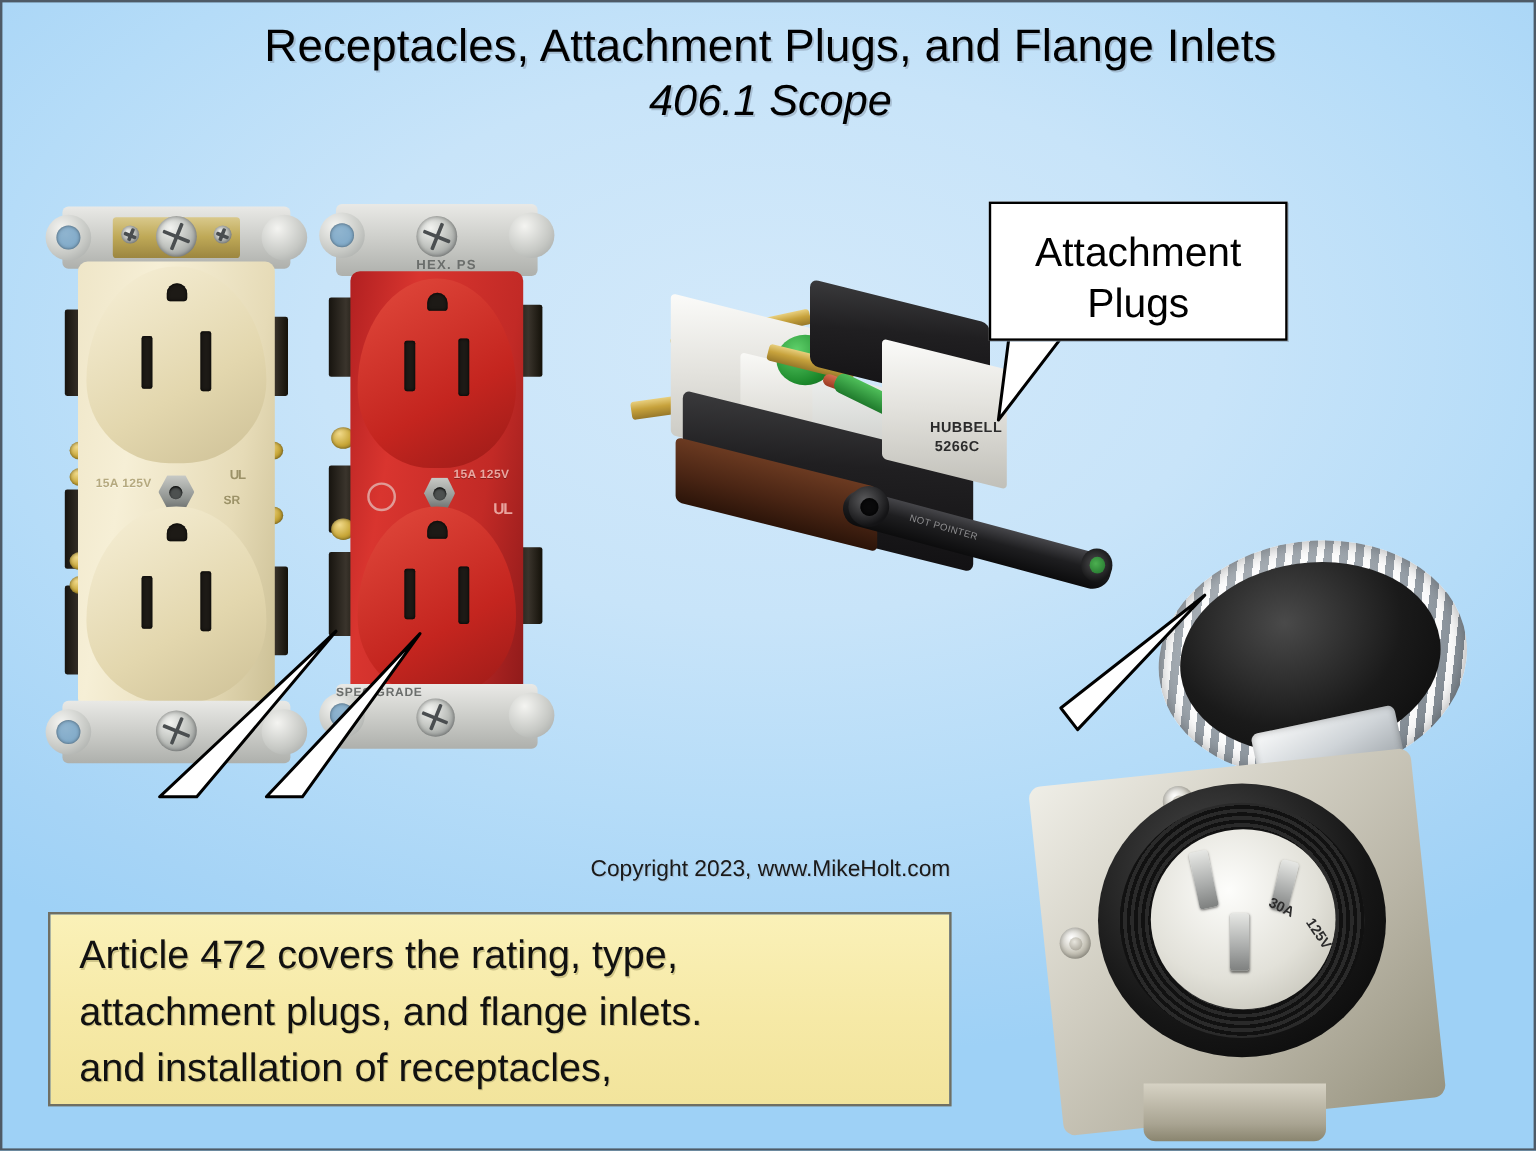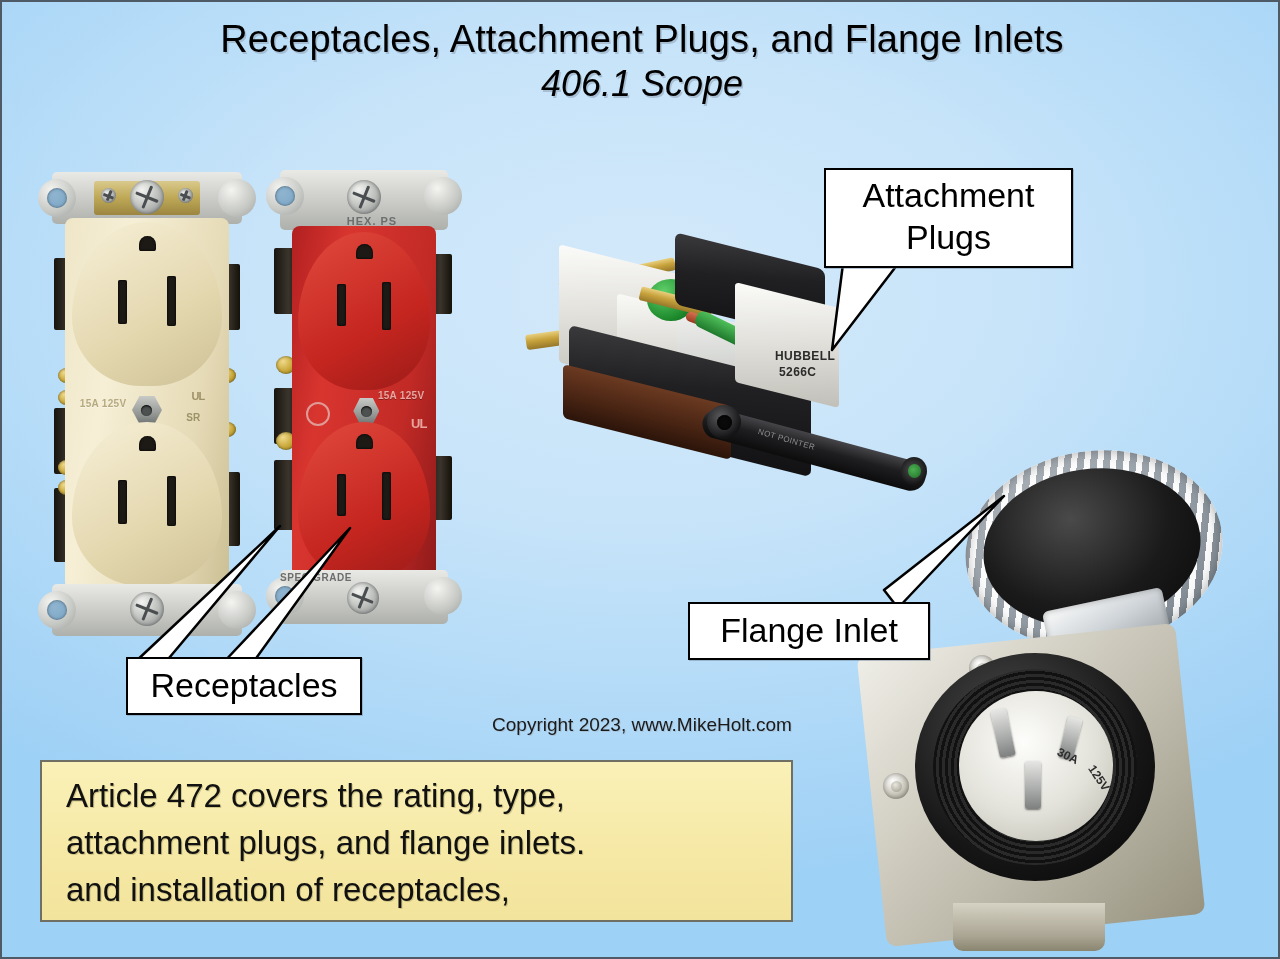--- a/index.html
+++ b/index.html
@@ -472,32 +472,26 @@
     </svg>
   </div>
 
   <div class="tail" style="left:120px;top:520px;width:270px;height:150px;">
     <svg width="270" height="150" viewBox="0 0 270 150">
       <polygon points="158,4 42,142 11,142" fill="#ffffff" stroke="#000000" stroke-width="2.5" stroke-linejoin="round"></polygon>
       <polygon points="228,6 130,142 100,142" fill="#ffffff" stroke="#000000" stroke-width="2.5" stroke-linejoin="round"></polygon>
     </svg>
   </div>
 
-  <div class="callout" style="left:822px;top:166px;width:245px;height:92px;padding-top:4px;">
+  <div class="callout" style="left:822px;top:166px;width:245px;height:92px;padding-top:20px;">
     <span style="font-size:34px;line-height:42px;">Attachment</span>
     <span style="font-size:34px;line-height:42px;">Plugs</span>
   </div>
 
-  <div class="callout" style="left:686px;top:600px;width:238px;height:52px;padding-top:2px;">
-    <span style="font-size:34px;line-height:48px;">Flange Inlet</span>
-  </div>
-
-  <div class="callout" style="left:124px;top:655px;width:232px;height:52px;padding-top:2px;">
-    <span style="font-size:34px;line-height:48px;">Receptacles</span>
-  </div>
+
 
   <div class="copyright">Copyright 2023, www.MikeHolt.com</div>
 
   <div class="note">
     <p>Article 472 covers the rating, type,</p>
     <p>attachment plugs, and flange inlets.</p>
     <p>and installation of receptacles,</p>
   </div>
 
 </div>

